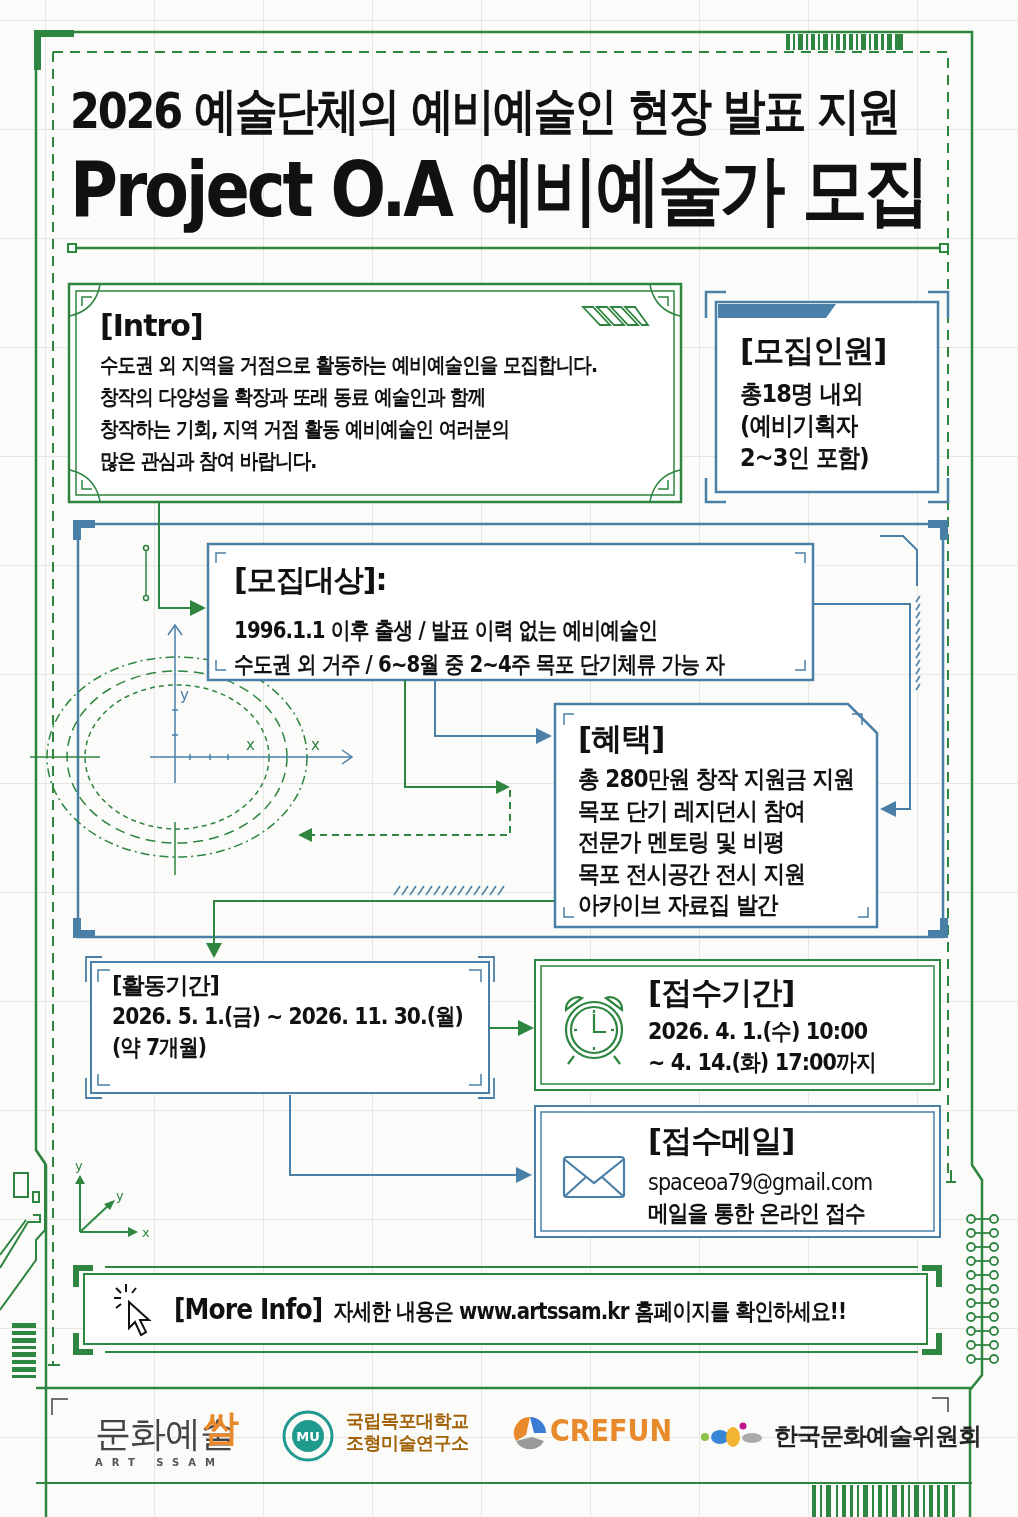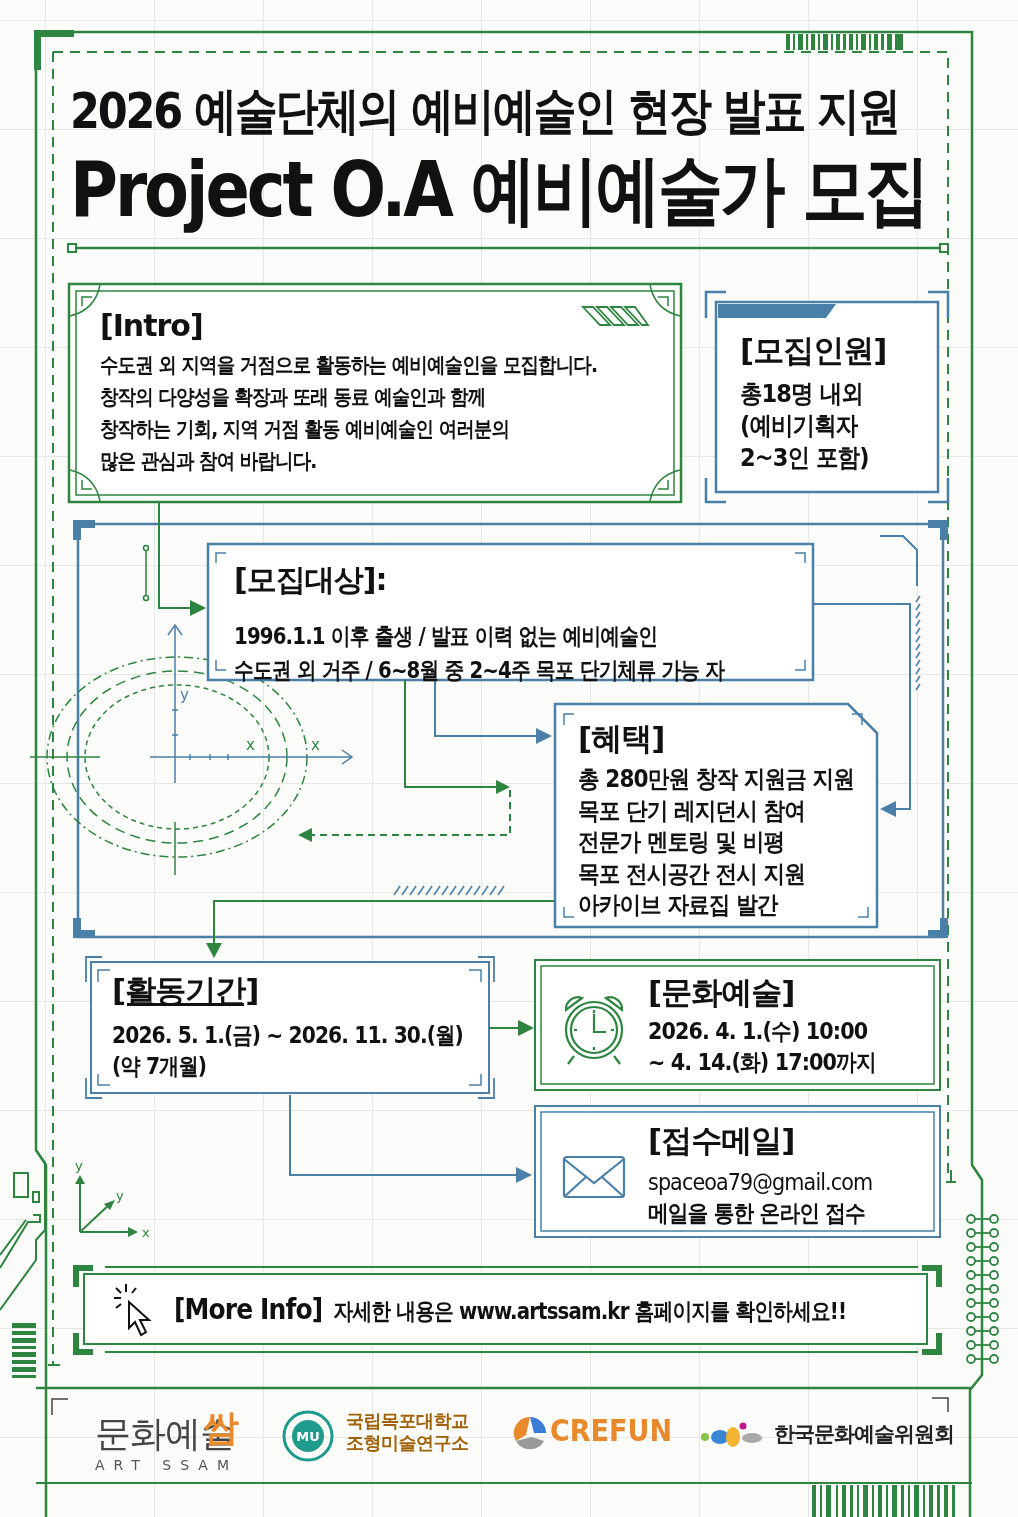--- a/index.html
+++ b/index.html
@@ -37,54 +37,54 @@
   
   .intro { left: 100px; top: 308px; }
   .intro .box-heading { font-size: 30px; margin-bottom: 6px; }
   .intro .box-line { font-size: 21px; line-height: 32px; font-weight: bold; transform: scaleX(0.88); transform-origin: left; }
 
   .recruit { left: 740px; top: 330px; }
   .recruit .box-heading { font-size: 31px; margin-bottom: 6px; }
   .recruit .box-line { font-size: 25px; line-height: 32px; font-weight: bold; transform: scaleX(0.9); transform-origin: left; }
 
   .target { left: 234px; top: 560px; }
-  .target .box-heading { font-size: 30px; margin-bottom: 18px; }
+  .target .box-heading { font-size: 30px; margin-bottom: 12px; }
   .target .box-line { font-size: 23px; line-height: 34px; font-weight: bold; transform: scaleX(0.86); transform-origin: left; }
 
   .benefit { left: 578px; top: 718px; }
   .benefit .box-heading { font-size: 31px; margin-bottom: 4px; }
   .benefit .box-line { font-size: 24px; line-height: 31.5px; font-weight: bold; transform: scaleX(0.9); transform-origin: left; }
 
   .period { left: 112px; top: 970px; }
-  .period .box-heading { font-size: 31px; margin-bottom: 8px; text-decoration: underline; }
+  .period .box-heading { font-size: 23px; margin-bottom: 0; }
   .period .box-line { font-size: 23px; line-height: 31px; font-weight: bold; transform: scaleX(0.88); transform-origin: left; }
 
   .apply { left: 648px; top: 972px; }
   .apply .box-heading { font-size: 31px; margin-bottom: 2px; }
   .apply .box-line { font-size: 23px; line-height: 31px; font-weight: bold; transform: scaleX(0.9); transform-origin: left; }
 
   .mail { left: 648px; top: 1120px; }
   .mail .box-heading { font-size: 31px; margin-bottom: 5px; }
   .mail .box-line { font-size: 23px; line-height: 31px; font-weight: bold; transform: scaleX(0.9); transform-origin: left; }
 
   .moreinfo { left: 174px; top: 1292px; white-space: nowrap; transform: scaleX(0.86); transform-origin: left; }
   .moreinfo .mi-label { font-size: 29px; font-weight: bold; letter-spacing: -1px; }
   .moreinfo .mi-text { font-size: 23px; font-weight: bold; letter-spacing: -1px; margin-left: 8px; }
 
   
   .logo-artssam { left: 95px; top: 1410px; }
   .logo-artssam .ko { font-size: 36px; color: #444; letter-spacing: -1px; }
-  .logo-artssam .en { font-size: 14px; color: #555; letter-spacing: 9px; margin-top: -2px; }
+  .logo-artssam .en { font-size: 10px; color: #555; letter-spacing: 9px; margin-top: -2px; font-weight: bold; }
   .logo-artssam .ssam { position: absolute; left: 108px; top: -6px; font-size: 36px; color: #e88a2c; font-weight: bold; font-family: "DejaVu Serif", serif; }
   .logo-mokpo { left: 282px; top: 1410px; }
   .logo-mokpo .txt { position: absolute; left: 64px; top: 0; font-size: 18px; font-weight: bold; color: #a16207; line-height: 22px; white-space: nowrap; letter-spacing: -0.5px; }
   .logo-crefun { left: 510px; top: 1413px; }
   .logo-crefun .txt { position: absolute; left: 40px; top: 0; font-size: 30px; font-weight: bold; color: #e88a2c; letter-spacing: 0px; transform: scaleX(0.9); transform-origin: left; }
   .logo-arko { left: 700px; top: 1420px; }
-  .logo-arko .txt { position: absolute; left: 74px; top: 0; font-size: 21px; font-weight: bold; color: #222; white-space: nowrap; letter-spacing: -1px; }
+  .logo-arko .txt { position: absolute; left: 74px; top: 0; font-size: 24px; font-weight: bold; color: #222; white-space: nowrap; letter-spacing: -1px; }
 </style>
 </head>
 <body>
 
 <svg class="overlay" viewBox="0 0 1018 1517">
 
   <g stroke="#2e8540" fill="none" stroke-width="2.5">
     <path d="M36 32 H972 V1165 L982 1180 V1375 L970 1390 V1517"></path>
     <path d="M36 32 V1150 L46 1165 V1517"></path>
     <path d="M36 1388 H972"></path>
@@ -439,21 +439,21 @@
         <path d="M56 66 L62 74"></path>
       <path d="M36 24 V42 H48"></path>
       <line x1="36" y1="20" x2="36" y2="23"></line>
         <line x1="36" y1="57" x2="36" y2="60"></line>
       <line x1="16" y1="40" x2="19" y2="40"></line>
         <line x1="53" y1="40" x2="56" y2="40"></line>
     </g>
   </svg>
 </span>
 <section class="abs apply">
-  <div class="box-heading">[문화예술]</div>
+  <div class="box-heading">[접수기간]</div>
   <div class="box-line">2026. 4. 1.(수) 10:00</div>
   <div class="box-line">~ 4. 14.(화) 17:00까지</div>
 </section>
 
 <span class="abs" style="left:562px;top:1155px;">
   <svg width="64" height="44" viewBox="0 0 64 44">
     <g stroke="#4a7fa8" stroke-width="2.2" fill="none">
       <rect x="2" y="2" width="60" height="40" rx="3"></rect>
       <path d="M2 4 L32 28 L62 4"></path>
       <path d="M2 42 L24 22"></path>

